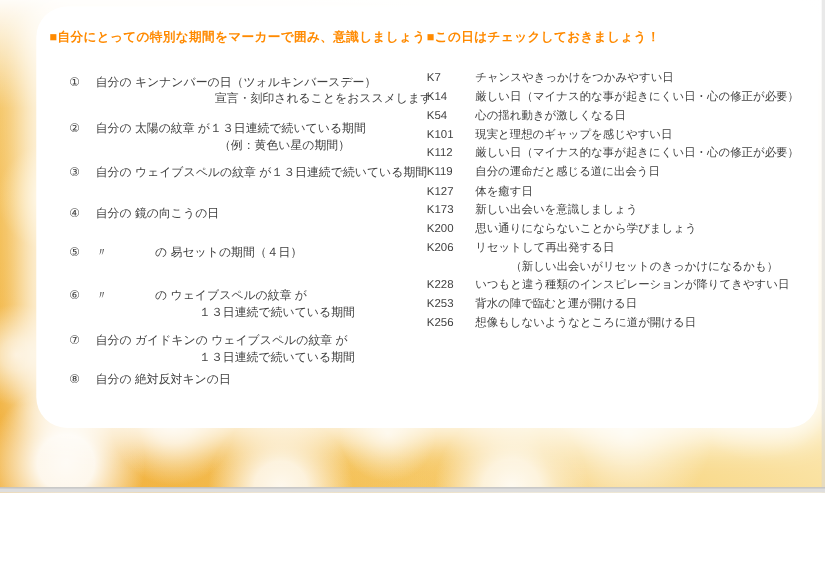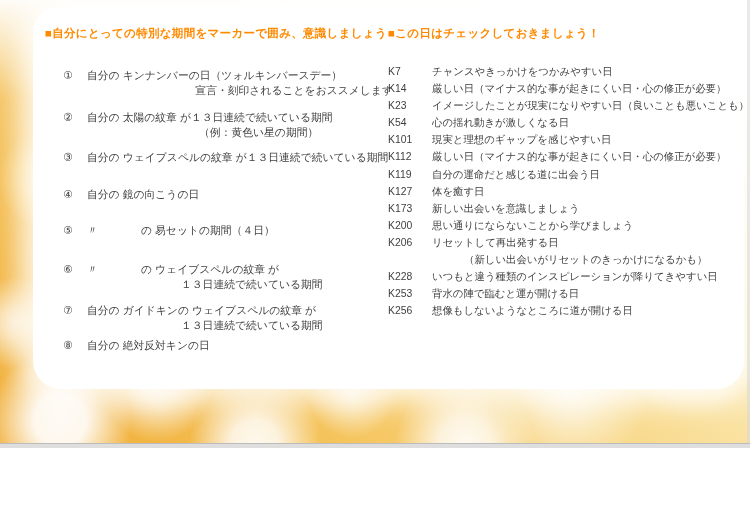--- a/index.html
+++ b/index.html
@@ -115,24 +115,20 @@
       <div class="kin-list" style="color: rgb(63, 63, 63);">
           <div class="k-row">
             <span class="kin">K7</span>
             <span class="ktext">チャンスやきっかけをつかみやすい日</span>
           </div>
           <div class="k-row">
             <span class="kin">K14</span>
             <span class="ktext">厳しい日（マイナス的な事が起きにくい日・心の修正が必要）</span>
           </div>
           <div class="k-row">
-            <span class="kin">K23</span>
-            <span class="ktext">イメージしたことが現実になりやすい日（良いことも悪いことも）</span>
-          </div>
-          <div class="k-row">
             <span class="kin">K54</span>
             <span class="ktext">心の揺れ動きが激しくなる日</span>
           </div>
           <div class="k-row">
             <span class="kin">K101</span>
             <span class="ktext">現実と理想のギャップを感じやすい日</span>
           </div>
           <div class="k-row">
             <span class="kin">K112</span>
             <span class="ktext">厳しい日（マイナス的な事が起きにくい日・心の修正が必要）</span>

